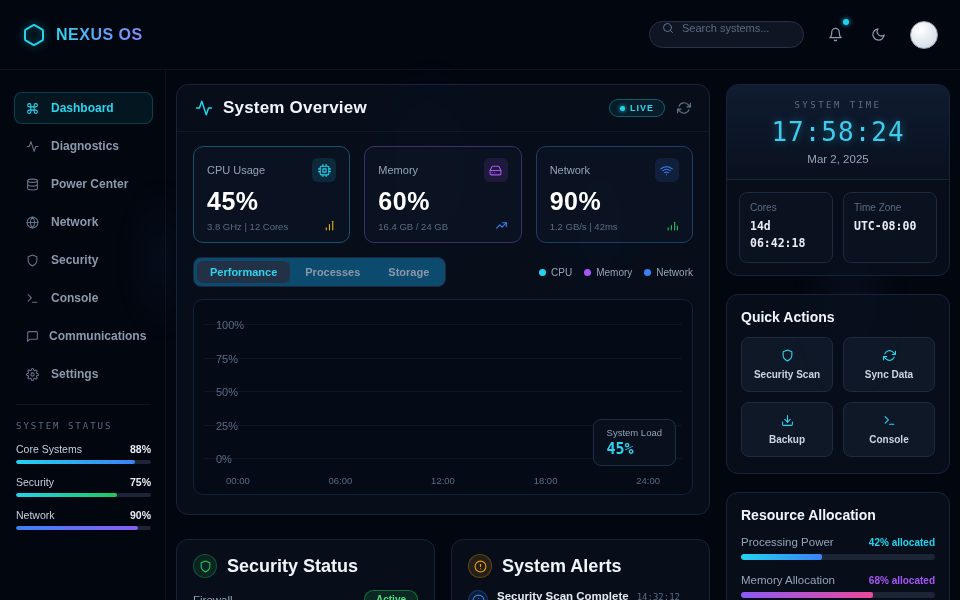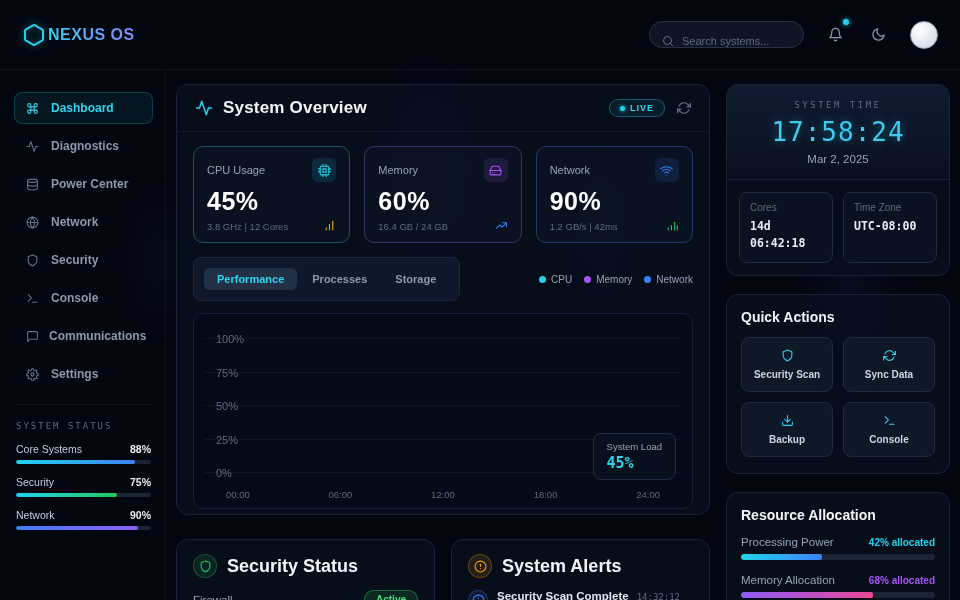--- a/index.html
+++ b/index.html
@@ -14,27 +14,27 @@
       radial-gradient(70px 140px at 600px 220px, rgba(80,120,190,.08), transparent 70%),
       radial-gradient(80px 150px at 850px 300px, rgba(90,120,200,.07), transparent 70%),
       radial-gradient(60px 120px at 160px 260px, rgba(80,120,190,.06), transparent 70%);
     filter:blur(6px);
   }
   svg { display:block; }
 
   
   .topbar { position:relative; z-index:2; height:70px; display:flex; align-items:center;
     justify-content:space-between; padding:0 22px; border-bottom:1px solid rgba(148,163,184,.09); }
-  .brand { display:flex; align-items:center; gap:2px; }
+  .brand { display:flex; align-items:center; gap:10px; }
   .brand .hex { color:#22d3ee; filter:drop-shadow(0 0 4px rgba(34,211,238,.6)); }
   .brand-name { font-size:16px; font-weight:bold; letter-spacing:.5px;
     background:linear-gradient(90deg,#2dd4ee,#60a5fa,#818cf8);
     -webkit-background-clip:text; background-clip:text; color:transparent; }
   .top-right { display:flex; align-items:center; gap:20px; }
-  .searchbox { display:flex; align-items:flex-end; gap:8px; width:155px; height:27px;
+  .searchbox { display:flex; align-items:flex-start; gap:8px; width:155px; height:27px;
     background:rgba(30,41,59,.45); border:1px solid #263247; border-radius:14px; padding:0 12px; }
   .searchbox .s-icon { color:#64748b; }
   .searchbox input { background:transparent; border:none; outline:none; color:#94a3b8;
     font-size:11px; width:100%; font-family:inherit; }
   .searchbox input::placeholder { color:#5b6b82; }
   .iconbtn { position:relative; background:none; border:none; color:#8b99ad; cursor:pointer; padding:4px; }
   .iconbtn .dot { position:absolute; top:-4px; right:-2px; width:6px; height:6px;
     border-radius:50%; background:#22d3ee; box-shadow:0 0 5px #22d3ee; }
   .avatar { width:28px; height:28px; border-radius:50%; cursor:pointer;
     background:radial-gradient(circle at 35% 30%, #ffffff, #cbd5e1); border:1px solid #94a3b8; }
@@ -82,21 +82,21 @@
   .stat-top { display:flex; justify-content:space-between; align-items:center; }
   .stat-label { font-size:11px; color:#94a3b8; }
   .stat-ic { width:24px; height:24px; border-radius:6px; display:flex; align-items:center; justify-content:center;
     color:var(--accent); background:rgba(148,163,184,.08); }
   .stat-ic { background:color-mix(in srgb, var(--accent) 13%, transparent); }
   .stat-value { font-size:25px; font-weight:bold; color:#ffffff; margin:5px 0 3px; letter-spacing:.5px; }
   .stat-bottom { display:flex; justify-content:space-between; align-items:flex-end; }
   .stat-detail { font-size:9.5px; color:#5b6b82; }
 
   .tabs-row { display:flex; justify-content:space-between; align-items:center; margin:14px 0 12px; }
-  .tabs { display:inline-flex; background:#0f172a; border:1px solid #1a2740; border-radius:8px; padding:10px; gap:2px; }
+  .tabs { display:inline-flex; background:#0c4a6e; border:1px solid #1a2740; border-radius:8px; padding:3px; gap:2px; }
   .tab { border:none; background:transparent; color:#8b99ad; font-size:11px; font-weight:bold;
     padding:5px 13px; border-radius:6px; cursor:pointer; font-family:inherit; }
   .tab.active { background:#233147; color:#2dd4ee; }
   .legend { display:flex; gap:12px; }
   .legend-item { display:flex; align-items:center; gap:5px; font-size:10px; color:#94a3b8; }
   .legend-dot { width:7px; height:7px; border-radius:50%; }
 
   .chart { position:relative; height:196px; background:rgba(4,10,20,.55);
     border:1px solid #13203a; border-radius:10px; }
   .grid-area { position:absolute; left:10px; right:10px; top:24px; bottom:36px; }

